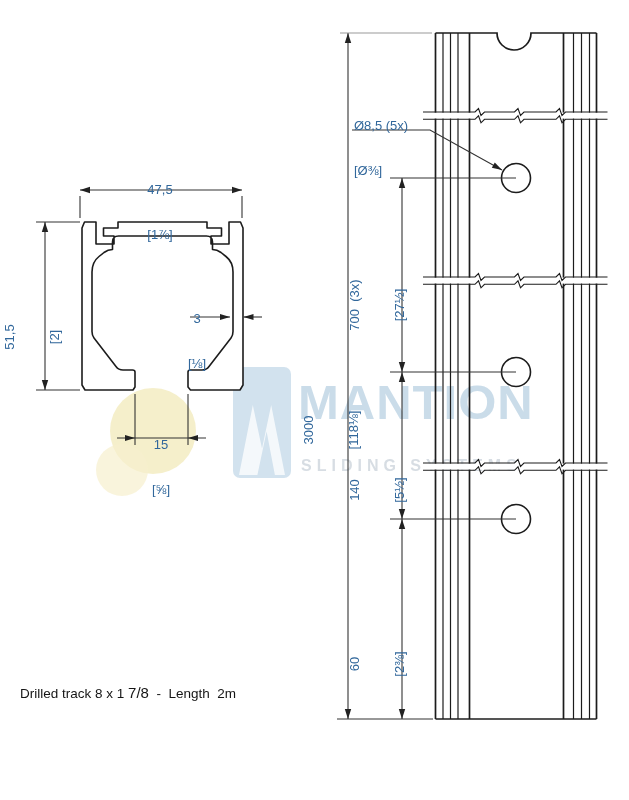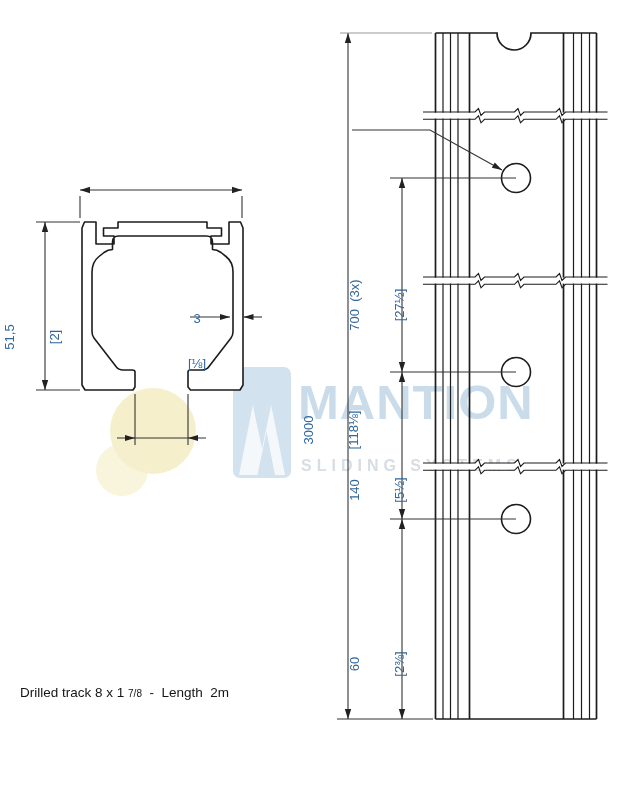--- a/index.html
+++ b/index.html
@@ -32,21 +32,21 @@
   .dim-cs-slot{left:136px;top:407px;width:50px;}
   .dim-fv-holes{left:354px;top:88px;width:90px;text-align:left;}
   .dim-fv-length{left:283px;top:370px;width:96px;}
   .dim-fv-spacing{left:322px;top:245px;width:110px;}
   .dim-fv-offset{left:347px;top:430px;width:60px;}
   .dim-fv-end{left:347px;top:604px;width:60px;}
   
   .specs{position:absolute;left:20px;top:649px;z-index:2;color:#151515;
          font-size:13.5px;line-height:17.4px;white-space:pre;}
   .specs .gap{height:12px;}
-  .frac-small{font-size:10px;text-align:right;}
+  .frac-small{font-size:15px;text-align:right;}
 </style>
 </head>
 <body>
 
 <div id="page">
 
   <div class="wm wm-blob1"></div>
   <div class="wm wm-blob2"></div>
   <div class="wm wm-logo">
     <div class="wm-logo-m"></div>
@@ -164,28 +164,40 @@
       <polygon points="402,178 398.8,188 405.2,188"></polygon>
       <polygon points="402,372 398.8,362 405.2,362"></polygon>
         <polygon points="402,372 398.8,382 405.2,382"></polygon>
       <polygon points="402,519 398.8,509 405.2,509"></polygon>
         <polygon points="402,519 398.8,529 405.2,529"></polygon>
       <polygon points="402,719 398.8,709 405.2,709"></polygon>
       <polygon points="502,170 491.8,167.7 494.8,162.5"></polygon>
     </g>
   </svg>
 
+  <div class="dim dim-cs-width">
+    <div>47,5</div>
+    <div>[1⅞]</div>
+  </div>
   <div class="dim rot dim-cs-height">
     <div>51,5</div>
     <div>[2]</div>
   </div>
   <div class="dim dim-cs-wall">
     <div>3</div>
     <div>[⅛]</div>
   </div>
+  <div class="dim dim-cs-slot">
+    <div>15</div>
+    <div>[⅝]</div>
+  </div>
+  <div class="dim dim-fv-holes">
+    <div>Ø8,5 (5x)</div>
+    <div>[Ø⅜]</div>
+  </div>
   <div class="dim rot dim-fv-length">
     <div>3000</div>
     <div>[118⅛]</div>
   </div>
   <div class="dim rot dim-fv-spacing">
     <div>700  (3x)</div>
     <div>[27½]</div>
   </div>
   <div class="dim rot dim-fv-offset">
     <div>140</div>

